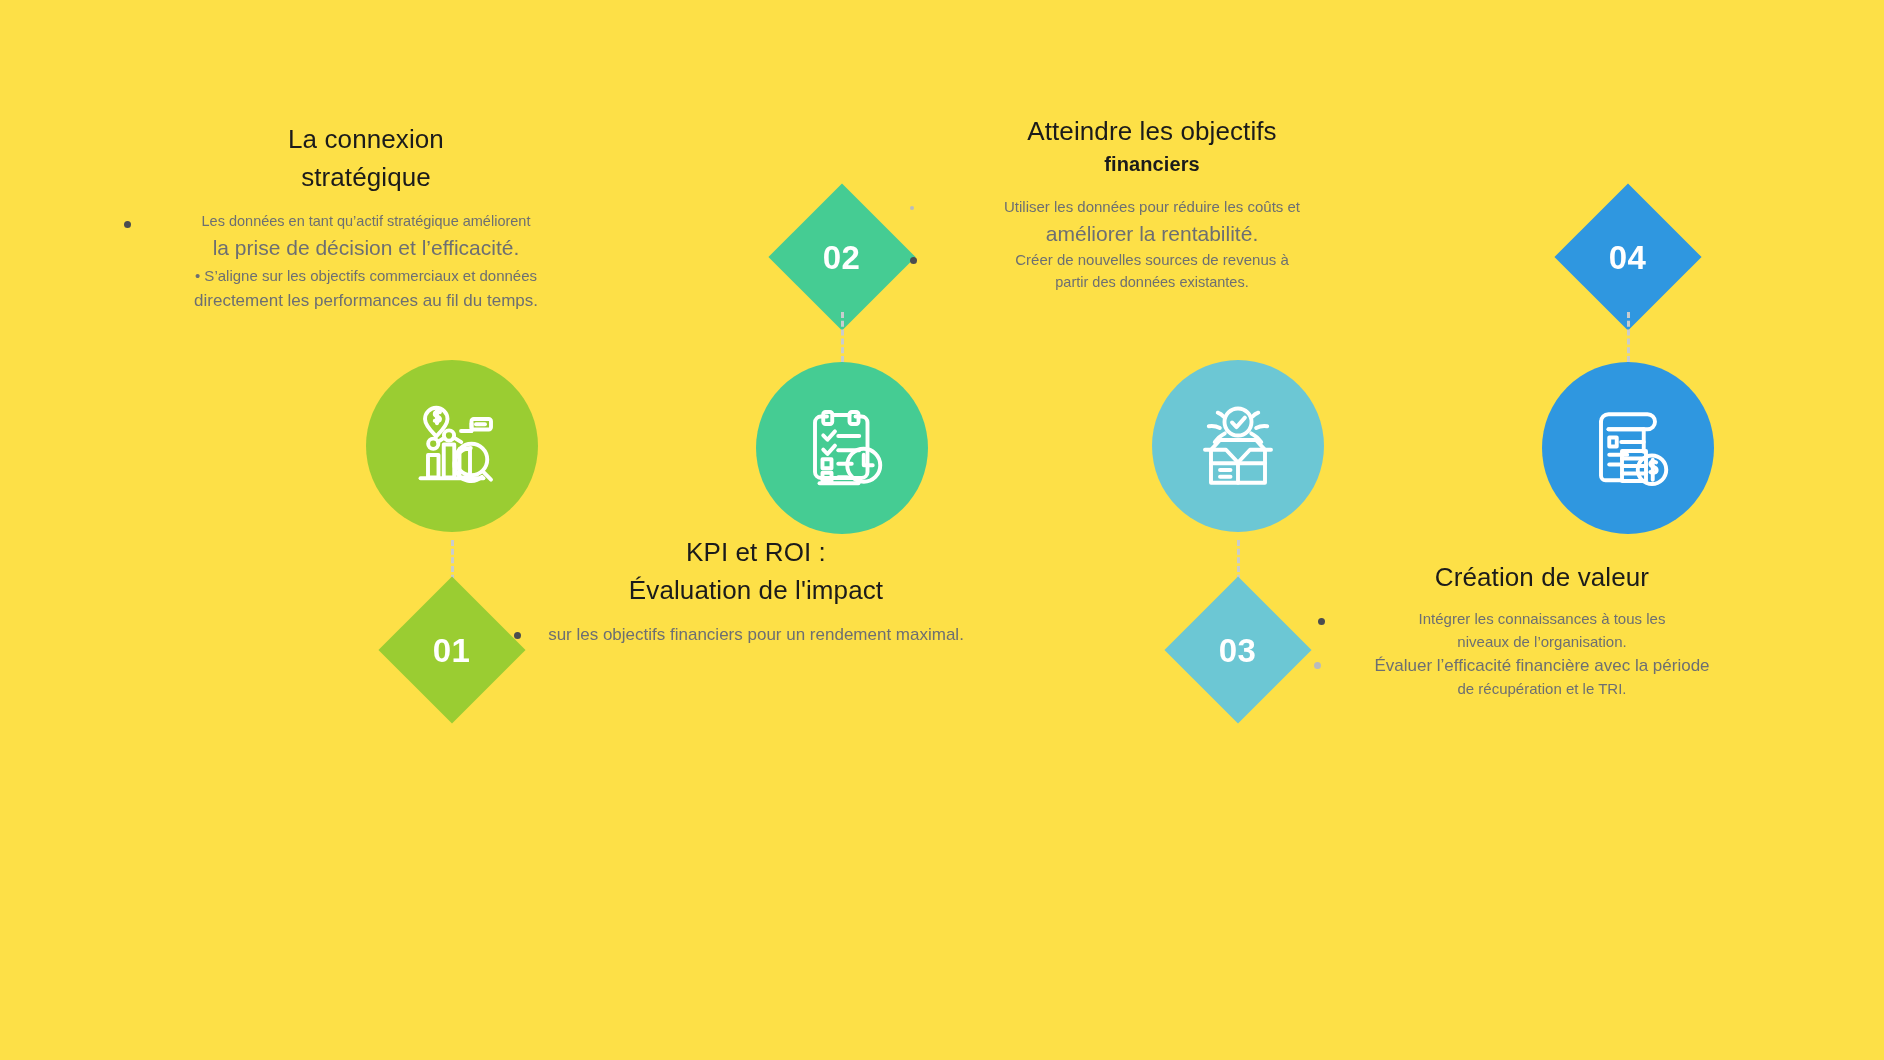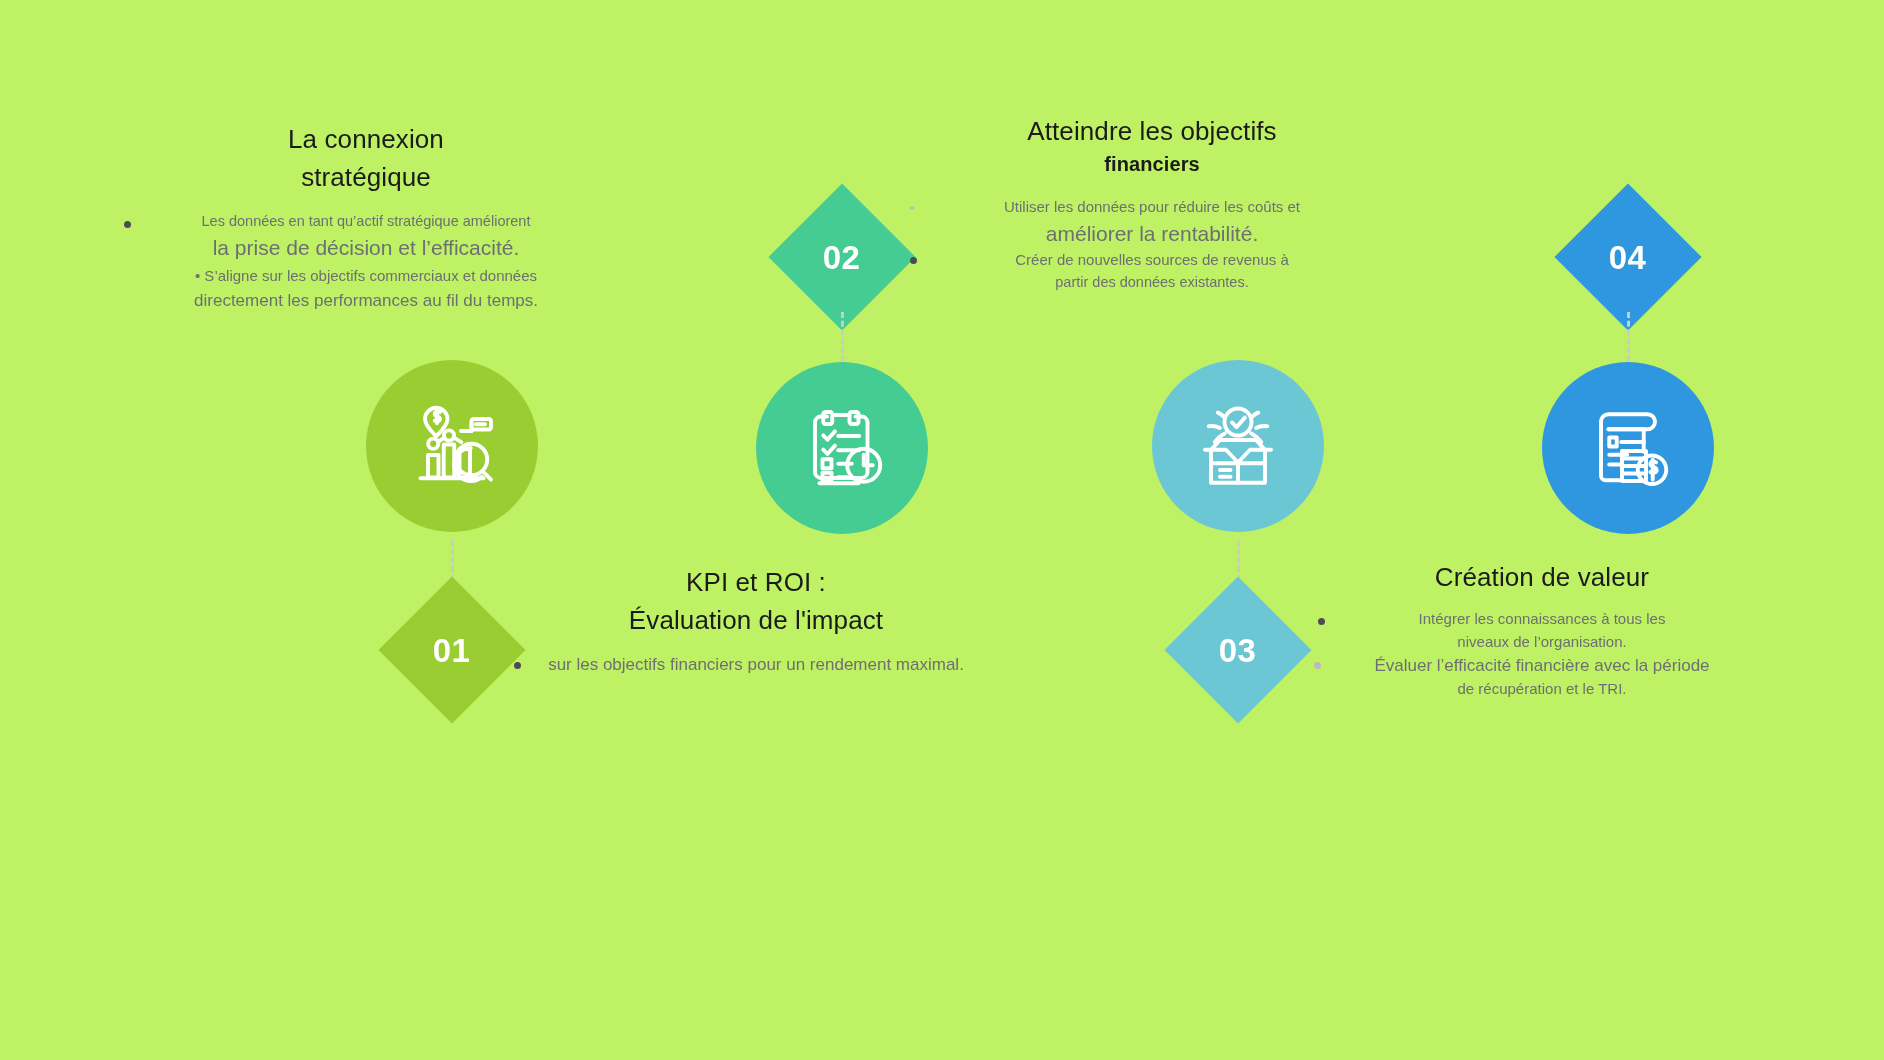--- a/index.html
+++ b/index.html
@@ -7,21 +7,21 @@
     width: 1884px;
     height: 1060px;
     background: #ffffff;
     font-family: "Liberation Sans", sans-serif;
     overflow: hidden;
   }
   #canvas {
     position: relative;
     width: 1884px;
     height: 1060px;
-    background: #bef264;
+    background: #fde047;
   }
 
   
   .col {
     position: absolute;
     top: 0;
     width: 484px;
     height: 1060px;
   }
   #col-1 { left: 124px; }
@@ -182,21 +182,21 @@
         <path d="M29.5 33.5h14"></path>
         <rect x="19" y="39.5" width="6" height="6"></rect>
         <path d="M29.5 42.5h9"></path>
         <rect x="19" y="48.5" width="6" height="6"></rect>
         <path d="M29.5 51.5h6"></path>
         <circle cx="46.5" cy="43.5" r="11"></circle>
         <path d="M46.5 36.5v7h6"></path>
       </svg>
     </div>
 
-    <div class="txtblock" style="top:563px;">
+    <div class="txtblock" style="top:533px;">
       <div class="title">
         <div>KPI et ROI :</div>
         <div>Évaluation de l'impact</div>
       </div>
       <div class="bullets">
         <div class="bullet" style="margin-top:12px;">
           <span class="dot"></span>
           <span class="line s-md">sur les objectifs financiers pour un rendement maximal.</span>
         </div>
       </div>

